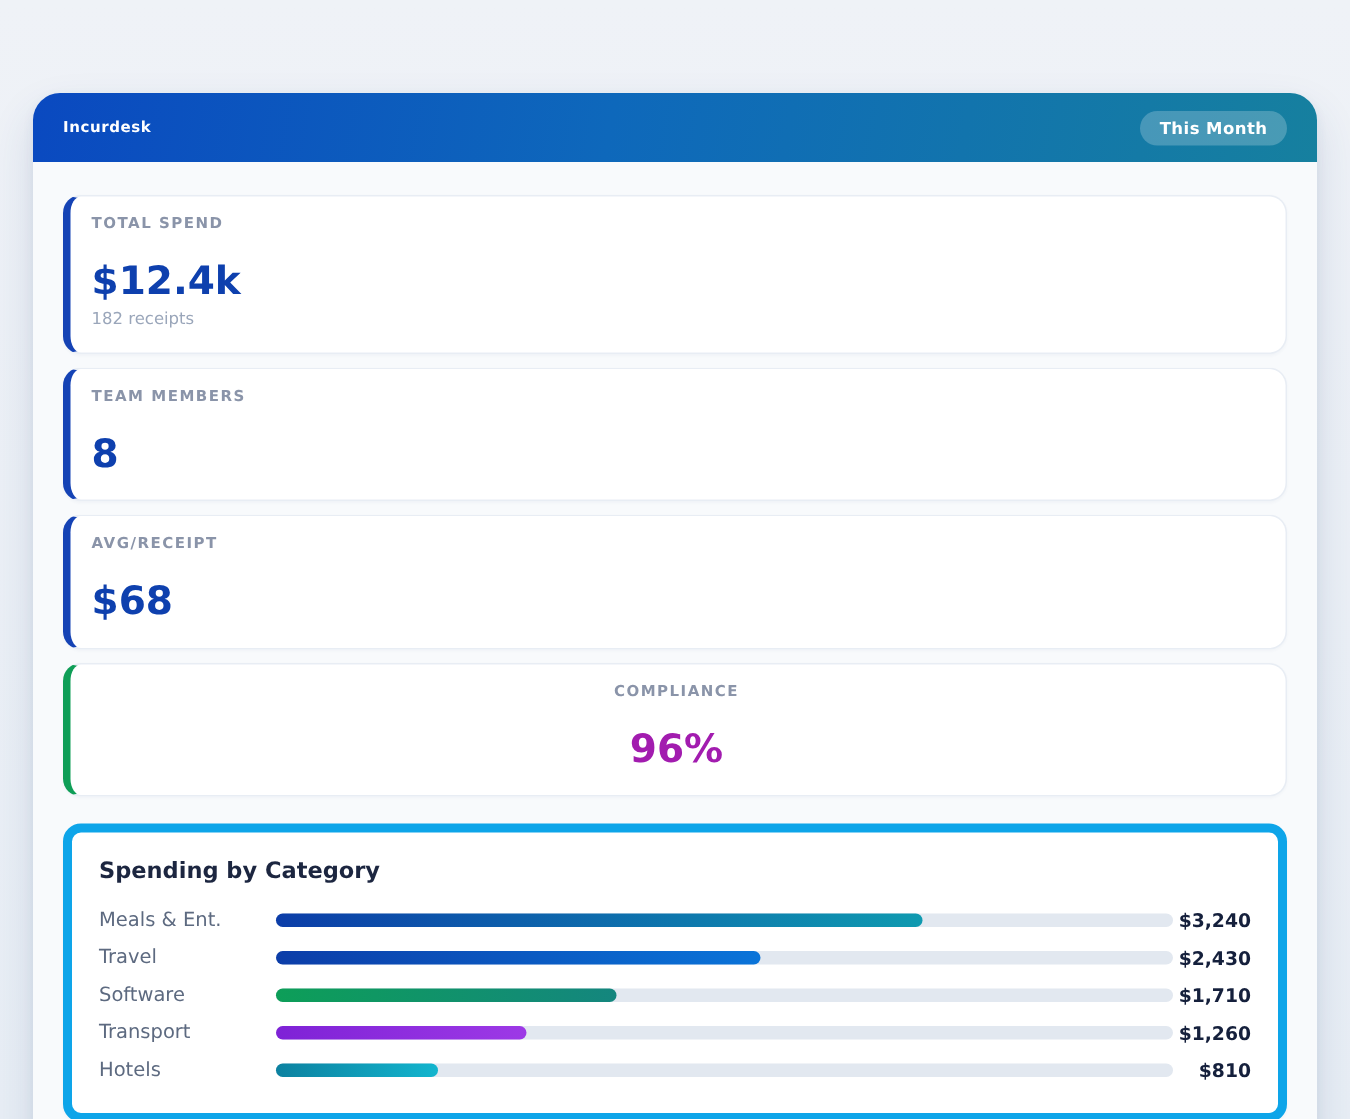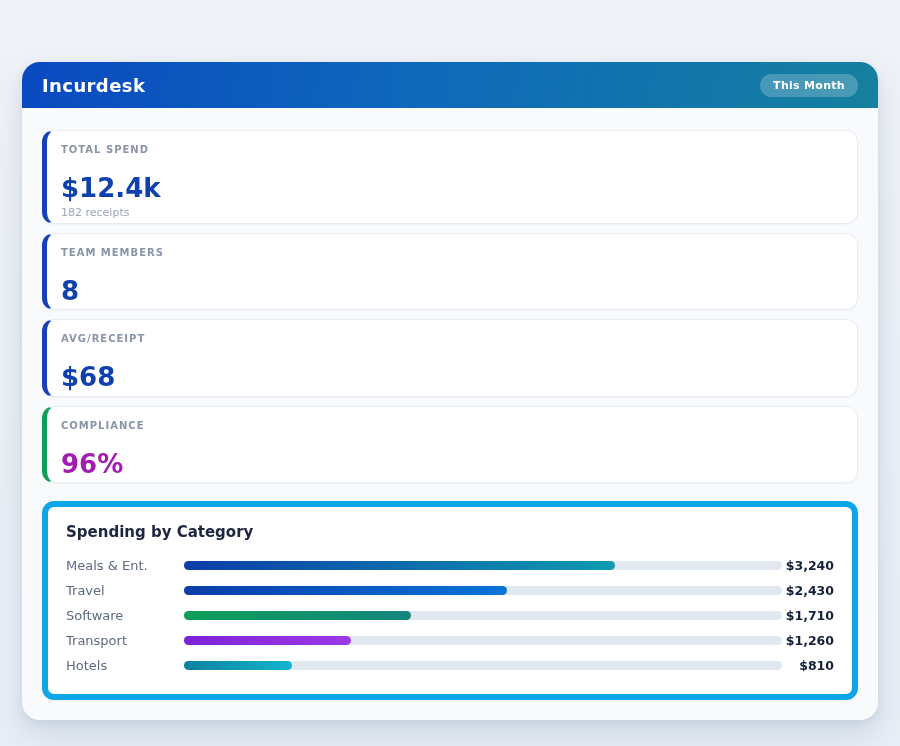--- a/index.html
+++ b/index.html
@@ -18,21 +18,21 @@
   .app-header {
     height: 46px;
     border-radius: 18px 18px 0 0;
     display: flex;
     align-items: center;
     justify-content: space-between;
     padding: 0 20px;
   }
   .app-title {
     color: #ffffff;
-    font-size: 18px;
+    font-size: 10px;
     font-weight: 700;
     letter-spacing: 0.4px;
   }
   .period-badge {
     background: rgba(255, 255, 255, 0.22);
     color: #ffffff;
     font-size: 11px;
     font-weight: 700;
     letter-spacing: 0.3px;
     padding: 5px 13px;
@@ -42,21 +42,21 @@
     font-family: inherit;
   }
   .content {
     padding: 22px 20px 20px 20px;
   }
   .stat-card {
     background: #ffffff;
     border: 1px solid #e8edf4;
     border-left: 5px solid #1543b5;
     border-radius: 12px;
-    padding: 13px 16px 4px 14px;
+    padding: 13px 16px 16px 14px;
     margin-bottom: 9px;
     box-shadow: 0 1px 2px rgba(40, 70, 130, 0.04);
   }
   .stat-label {
     font-size: 10px;
     font-weight: 700;
     letter-spacing: 1px;
     color: #8a94a9;
   }
   .stat-value {
@@ -135,21 +135,21 @@
   </div>
         <div class="stat-card" style="border-left-color: rgb(21, 67, 181);">
     <div class="stat-label">TEAM MEMBERS</div>
     <div class="stat-value" style="color: rgb(14, 64, 174);">8</div>
   </div>
         <div class="stat-card" style="border-left-color: rgb(21, 67, 181);">
     <div class="stat-label">AVG/RECEIPT</div>
     <div class="stat-value" style="color: rgb(14, 64, 174);">$68</div>
 
   </div>
-        <div class="stat-card" style="border-left-color: rgb(15, 158, 87);">
+        <div class="stat-card" style="border-left-color: rgb(15, 158, 87); text-align: center;">
     <div class="stat-label">COMPLIANCE</div>
     <div class="stat-value" style="color: #a21caf;">96%</div>
 
   </div>
       </div>
 
     <div class="chart-card">
       <div class="chart-title">Spending by Category</div>
       <div>
           <div class="chart-row">

